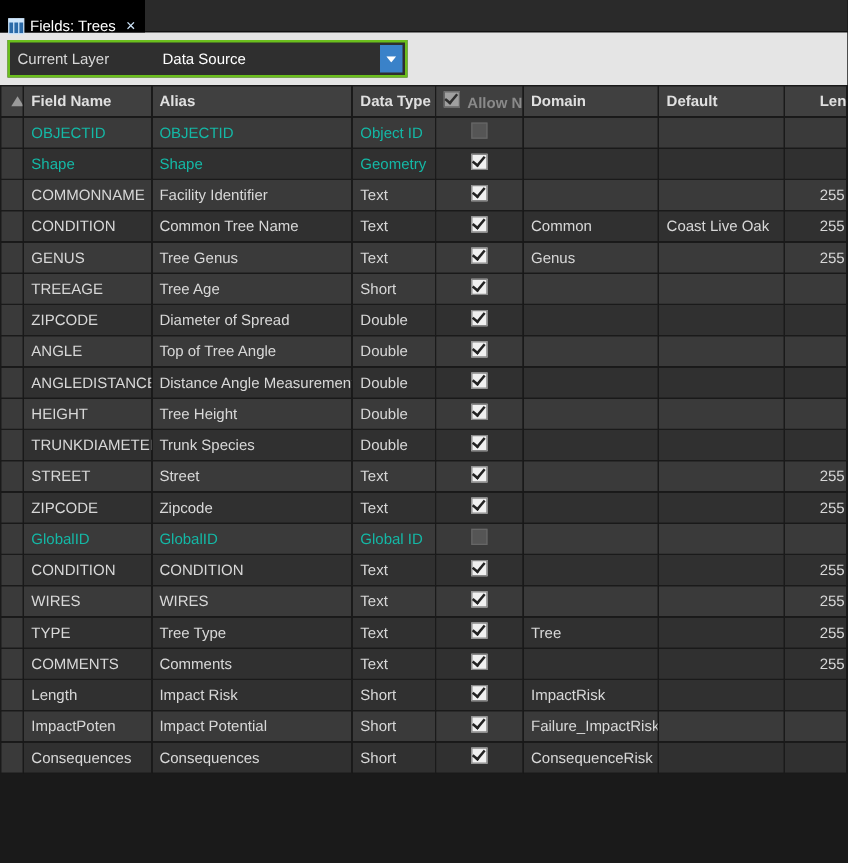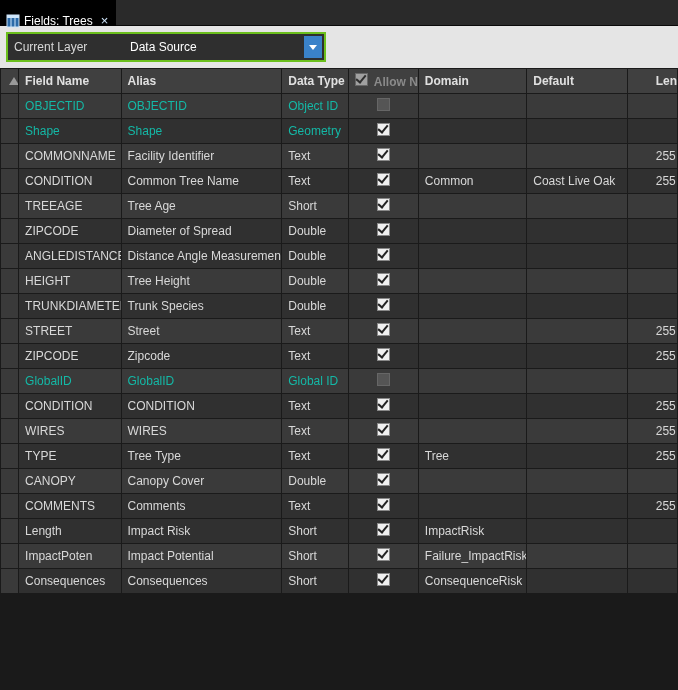--- a/index.html
+++ b/index.html
@@ -184,32 +184,52 @@
         <td>CONDITION</td>
         <td>Common Tree Name</td>
         <td>Text</td>
         <td class="center"><span class="cb checked" style=""></span></td>
         <td>Common</td>
         <td>Coast Live Oak</td>
         <td class="right">255</td>
       </tr>
       <tr class="row-even">
         <td class="handle"></td>
+        <td>GENUS</td>
+        <td>Tree Genus</td>
+        <td>Text</td>
+        <td class="center"><span class="cb checked" style=""></span></td>
+        <td>Genus</td>
+        <td></td>
+        <td class="right">255</td>
+      </tr>
+      <tr class="row-even">
+        <td class="handle"></td>
         <td>TREEAGE</td>
         <td>Tree Age</td>
         <td>Short</td>
         <td class="center"><span class="cb checked" style=""></span></td>
         <td></td>
         <td></td>
         <td class="right"></td>
       </tr>
       <tr class="row-odd">
         <td class="handle"></td>
         <td>ZIPCODE</td>
         <td>Diameter of Spread</td>
+        <td>Double</td>
+        <td class="center"><span class="cb checked" style=""></span></td>
+        <td></td>
+        <td></td>
+        <td class="right"></td>
+      </tr>
+      <tr class="row-even">
+        <td class="handle"></td>
+        <td>ANGLE</td>
+        <td>Top of Tree Angle</td>
         <td>Double</td>
         <td class="center"><span class="cb checked" style=""></span></td>
         <td></td>
         <td></td>
         <td class="right"></td>
       </tr>
       <tr class="row-odd">
         <td class="handle"></td>
         <td>ANGLEDISTANCE</td>
         <td>Distance Angle Measurement</td>
@@ -292,30 +312,20 @@
       <tr class="row-odd">
         <td class="handle"></td>
         <td>TYPE</td>
         <td>Tree Type</td>
         <td>Text</td>
         <td class="center"><span class="cb checked" style=""></span></td>
         <td>Tree</td>
         <td></td>
         <td class="right">255</td>
       </tr>
-      <tr class="row-even">
-        <td class="handle"></td>
-        <td>CANOPY</td>
-        <td>Canopy Cover</td>
-        <td>Double</td>
-        <td class="center"><span class="cb checked" style=""></span></td>
-        <td></td>
-        <td></td>
-        <td class="right"></td>
-      </tr>
       <tr class="row-odd">
         <td class="handle"></td>
         <td>COMMENTS</td>
         <td>Comments</td>
         <td>Text</td>
         <td class="center"><span class="cb checked" style=""></span></td>
         <td></td>
         <td></td>
         <td class="right">255</td>
       </tr>

